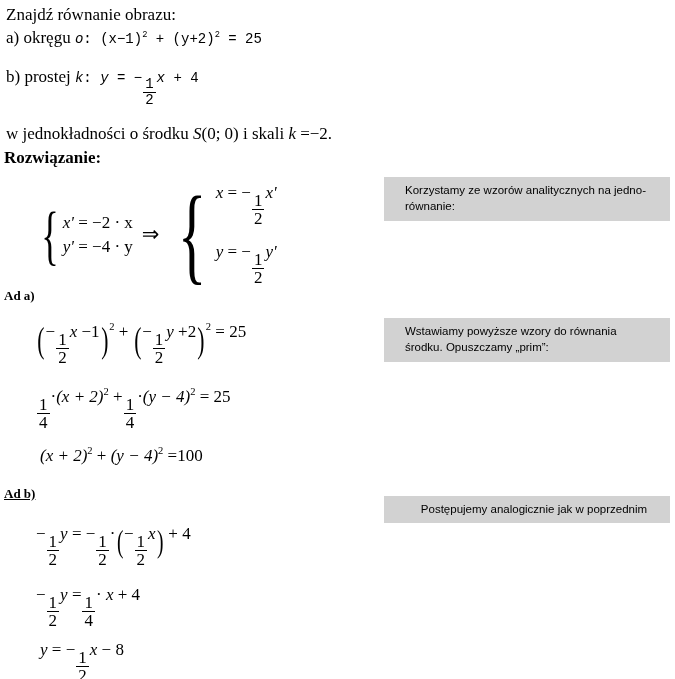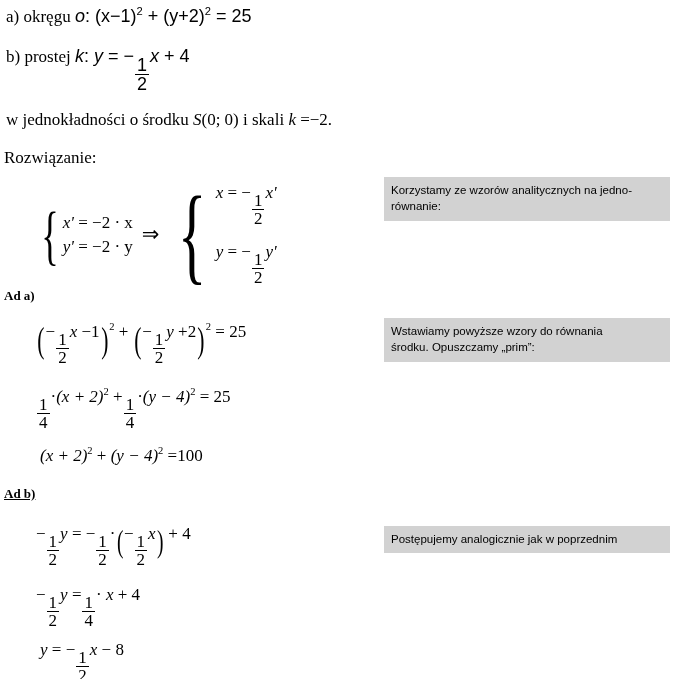--- a/index.html
+++ b/index.html
@@ -9,21 +9,21 @@
   body {
     width: 675px;
     height: 679px;
     background: #ffffff;
     font-family: "Liberation Serif", serif;
     color: #000000;
     position: relative;
     overflow: hidden;
   }
   .it         { font-style: italic; }
-  .math       { font-family: Liberation Sans, sans-serif; font-size: 18px; }
+  .math       { font-family: Liberation Mono, monospace; font-size: 14px; }
   .sup        { font-size: 0.62em; vertical-align: super; line-height: 0; }
 
   
   .frac {
     display: inline-flex;
     flex-direction: column;
     align-items: center;
     vertical-align: -0.48em;
     margin: 0 1px;
     line-height: 1.02;
@@ -53,21 +53,21 @@
   .line-title  { font-size: 17px; line-height: 1.28; }
   .line-a      { font-size: 17px; margin-top: 2px; }
   .line-b      { font-size: 17px; margin-top: 19px; }
   .line-w      { font-size: 17px; margin-top: 17px; }
 
   .heading-rozw {
     position: absolute;
     left: 4px;
     top: 148px;
     font-size: 17px;
-    font-weight: normal;
+    font-weight: bold;
   }
 
   
   .system {
     position: absolute;
     left: 34px;
     top: 176px;
     display: flex;
     align-items: center;
     font-size: 17px;
@@ -106,29 +106,30 @@
   
   .note {
     position: absolute;
     left: 384px;
     width: 286px;
     background: #d2d2d2;
     color: #000000;
     font-family: "Liberation Sans", sans-serif;
     font-size: 11.5px;
     line-height: 1.42;
-    padding: 5px 7px 6px 7px;
+    padding: 5px 7px 6px 21px;
     box-sizing: border-box;
   }
 </style>
 </head>
 <body>
 
 <div class="statement">
 
+  <div class="line-title">Znajdź równanie obrazu:</div>
 
   <div class="line-a">
     <span>a) okręgu</span>
     <span class="math">
       <span class="it">o</span><span>:</span>
       <span><span>(x</span><span>−</span><span>1)</span><span class="sup">2</span></span>
       <span>+</span>
       <span><span>(y</span><span>+</span><span>2)</span><span class="sup">2</span></span>
       <span>=</span>
       <span>25</span>
@@ -165,21 +166,21 @@
   <span class="brace">{</span>
   <span class="sys-rows">
     <span class="row">
       <span class="it">x'</span>
       <span>=</span>
       <span>−2 · x</span>
     </span>
     <span class="row">
       <span class="it">y'</span>
       <span>=</span>
-      <span>−2 · y</span>
+      <span>−4 · y</span>
     </span>
   </span>
   <span class="implies">⇒</span>
   <span class="brace tall">{</span>
   <span class="sys-rows spaced">
     <span class="row">
       <span class="it">x</span>
       <span>=</span>
       <span>−</span><span class="frac">
           <span class="num">1</span>
@@ -282,15 +283,15 @@
 <div class="note" style="top:177px;">
   <div>Korzystamy ze wzorów analitycznych na jedno-</div>
   <div>równanie:</div>
 </div>
 
 <div class="note" style="top:318px;">
   <div>Wstawiamy powyższe wzory do równania</div>
   <div>środku. Opuszczamy „prim”:</div>
 </div>
 
-<div class="note" style="top:526px;">
+<div class="note" style="top:496px;text-align:center;">
   <div class="justify">Postępujemy analogicznie jak w poprzednim</div>
 </div>
 
 </body></html>

